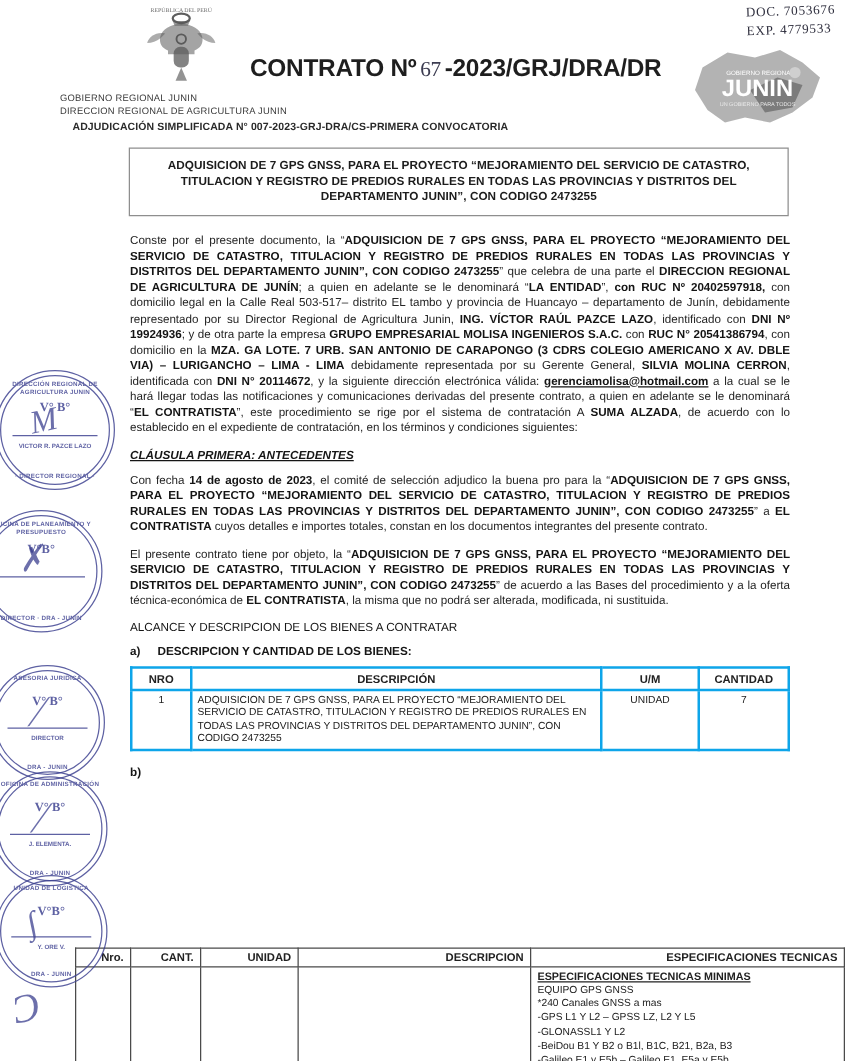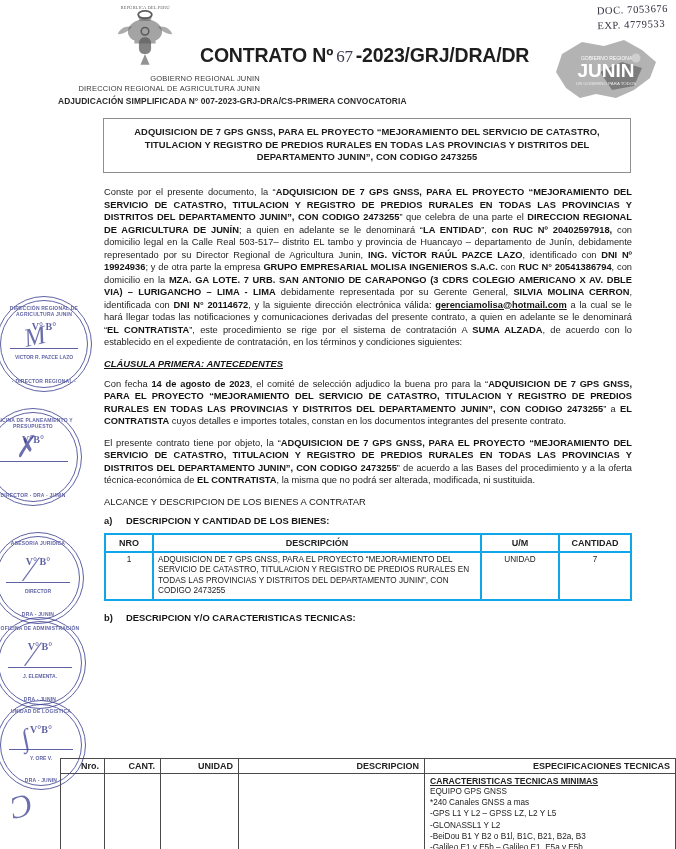--- a/index.html
+++ b/index.html
@@ -13,21 +13,21 @@
     overflow: hidden;
     -webkit-font-smoothing: antialiased;
   }
   .page { position:relative; width:676px; height:849px; }
 
   
   .header { position:relative; height:105px; }
   .coat {
     position:absolute; left:106px; top:4px; width:78px; height:72px;
   }
-  .coat-text { position:absolute; left:20px; top:74px; width:240px; text-align:right; }
+  .coat-text { position:absolute; left:48px; top:74px; width:240px; text-align:left; }
   .gob-line1 { font-size:7.5px; letter-spacing:.2px; color:#3a3a3a; }
   .gob-line2 { font-size:7.5px; letter-spacing:.2px; color:#3a3a3a; margin-top:1px; }
 
   .contract-title {
     position:absolute; left:200px; top:44px;
     font-size:19.5px; font-weight:bold; color:#1e1e1e;
     letter-spacing:-0.2px; white-space:nowrap;
   }
   .contract-num {
     font-family:"Liberation Serif", serif; font-weight:normal;
@@ -236,21 +236,20 @@
           <td class="desc">ADQUISICION DE 7 GPS GNSS, PARA EL PROYECTO “MEJORAMIENTO DEL SERVICIO DE CATASTRO, TITULACION Y REGISTRO DE PREDIOS RURALES EN TODAS LAS PROVINCIAS Y DISTRITOS DEL DEPARTAMENTO JUNIN”, CON CODIGO 2473255</td>
           <td class="c">UNIDAD</td>
           <td class="c">7</td>
         </tr>
       </tbody>
     </table>
 
     <ul class="sublist">
       <li>
         <span class="marker">b)</span>
-        <span>DESCRIPCION Y/O CARACTERISTICAS TECNICAS:</span>
       </li>
     </ul>
   </div>
 
   <div class="t2-wrap">
     <table class="t2">
       <colgroup>
         <col class="c-nro">
           <col class="c-cant">
           <col class="c-unidad">
@@ -266,21 +265,21 @@
           <th>ESPECIFICACIONES TECNICAS</th>
         </tr>
       </thead>
       <tbody>
         <tr>
           <td></td>
           <td></td>
           <td></td>
           <td></td>
           <td>
-            <span class="spec-head">CARACTERISTICAS TECNICAS MINIMAS</span>
+            <span class="spec-head">ESPECIFICACIONES TECNICAS MINIMAS</span>
             <span class="spec-line">EQUIPO GPS GNSS</span>
             <span class="spec-line">*240 Canales GNSS a mas</span>
             <span class="spec-line">-GPS L1 Y L2 – GPSS LZ, L2 Y L5</span>
             <span class="spec-line">-GLONASSL1 Y L2</span>
             <span class="spec-line">-BeiDou B1 Y B2 o B1l, B1C, B21, B2a, B3</span>
             <span class="spec-line">-Galileo E1 y E5b – Galileo E1, E5a y E5b</span>
           </td>
         </tr>
       </tbody>
     </table>

